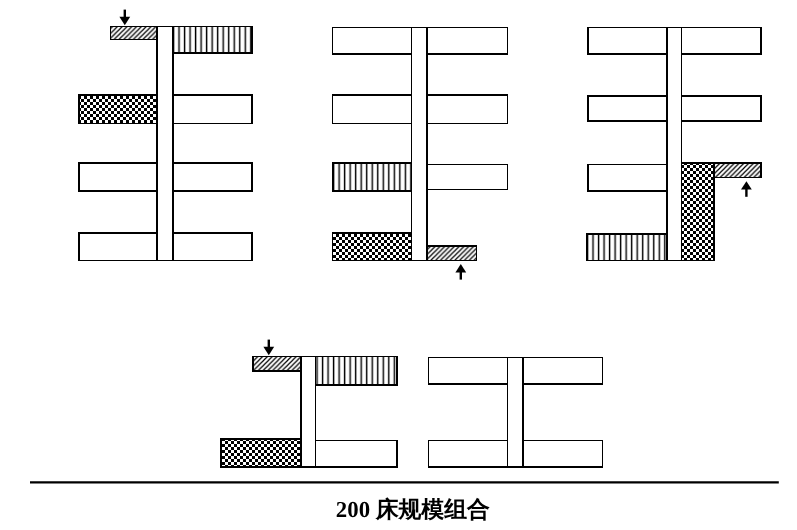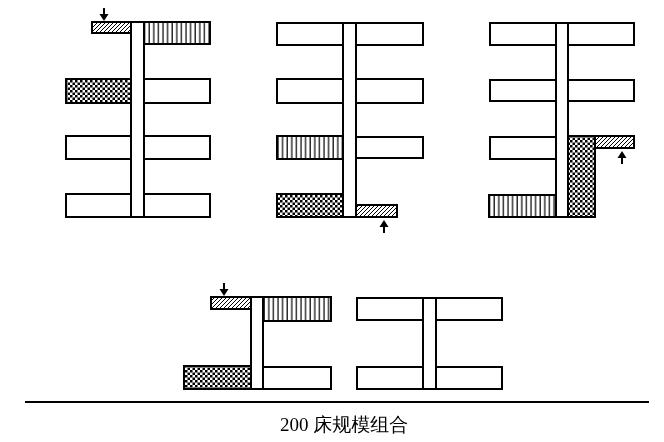--- a/index.html
+++ b/index.html
@@ -7,20 +7,21 @@
     padding: 0;
     background: #ffffff;
     font-family: "Liberation Serif", serif;
   }
   .page {
     position: relative;
     width: 664px;
     height: 442px;
     background: #ffffff;
     overflow: hidden;
+    font-weight: bold;
   }
   svg { display: block; }
   .shape {
     stroke: #000000;
     stroke-width: 1.4;
     shape-rendering: crispEdges;
   }
   .arrow-stem {
     stroke: #000000;
     stroke-width: 2;

